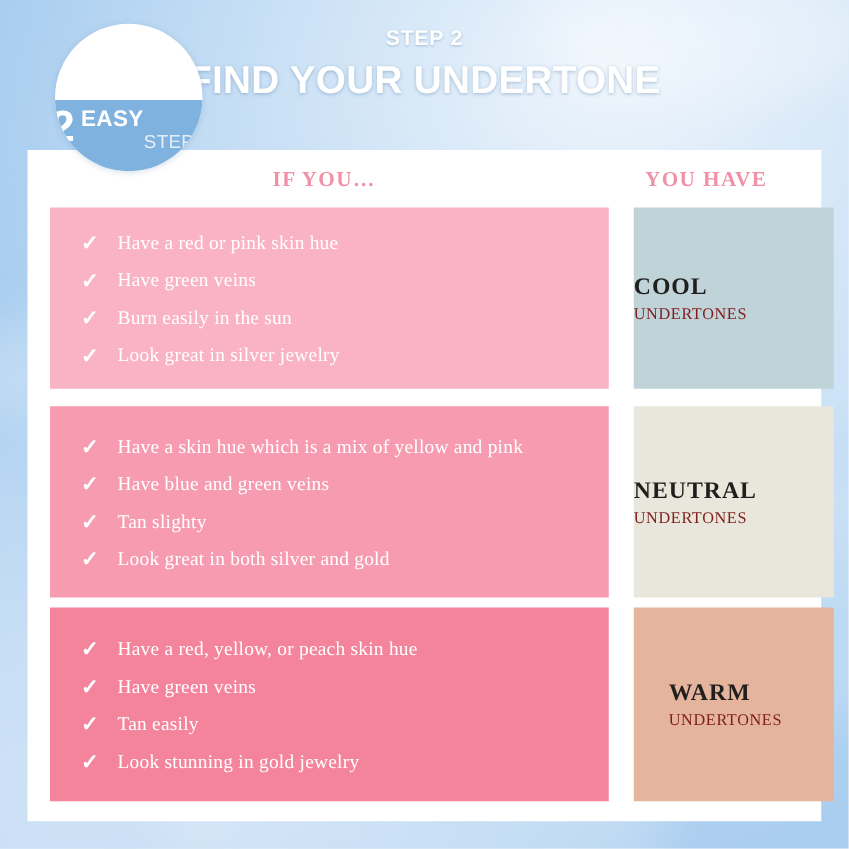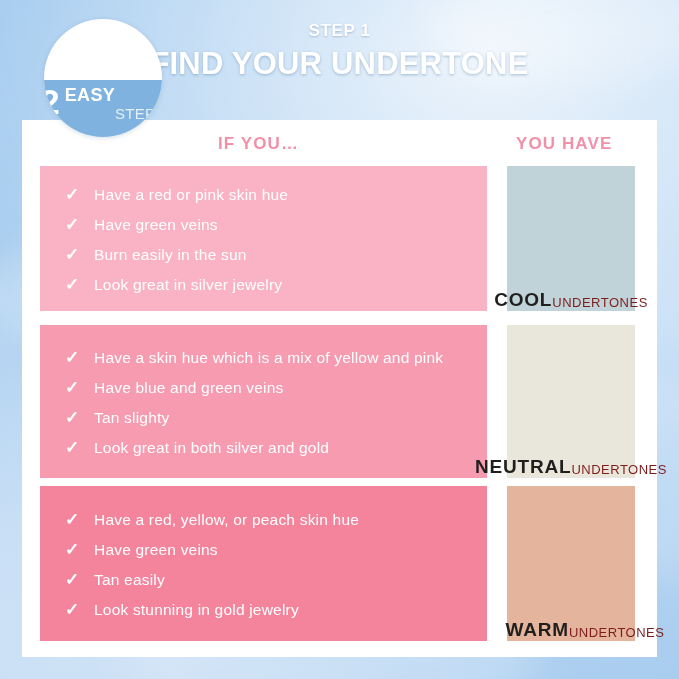--- a/index.html
+++ b/index.html
@@ -153,20 +153,21 @@
 
   
   .card {
     position: absolute;
     left: 22px;
     top: 120px;
     width: 635px;
     height: 537px;
     background: #ffffff;
     z-index: 2;
+    font-family: Liberation Serif, serif;
   }
 
   
   .col-headers {
     position: absolute;
     left: 0;
     top: 14px;
     width: 635px;
     height: 30px;
   }
@@ -226,25 +227,25 @@
     color: #ffffff;
     font-size: 15.5px;
     line-height: 22px;
     letter-spacing: 0.2px;
   }
 
   .swatch {
     position: absolute;
     left: 485px;
     top: 0;
-    width: 128px;
+    width: 160px;
     height: 100%;
     display: flex;
-    flex-direction: row;
-    align-items: flex-end;
+    flex-direction: column;
+    align-items: flex-start;
     justify-content: center;
     box-sizing: border-box;
   }
   .row.r1 .swatch { background: #bfd3d8; }
   .row.r2 .swatch { background: #e9e7dc; }
   .row.r3 .swatch { background: #e4b49c; padding-left: 28px; }
 
   .swatch-name {
     color: #211f1e;
     font-size: 19px;
@@ -264,21 +265,21 @@
 <body>
 
 <div id="infographic">
 
   <div class="cloud c1"></div>
   <div class="cloud c2"></div>
   <div class="cloud c3"></div>
   <div class="cloud c4"></div>
 
   <div class="header">
-    <div class="step-label">STEP 1</div>
+    <div class="step-label">STEP 2</div>
     <div class="main-title">FIND YOUR UNDERTONE</div>
   </div>
 
   <div class="badge">
     <div class="badge-bottom">
       <div class="badge-num">2</div>
       <div class="badge-steps-wrap">
         <div class="badge-easy">EASY</div>
         <div class="badge-steps">STEPS</div>
       </div>

